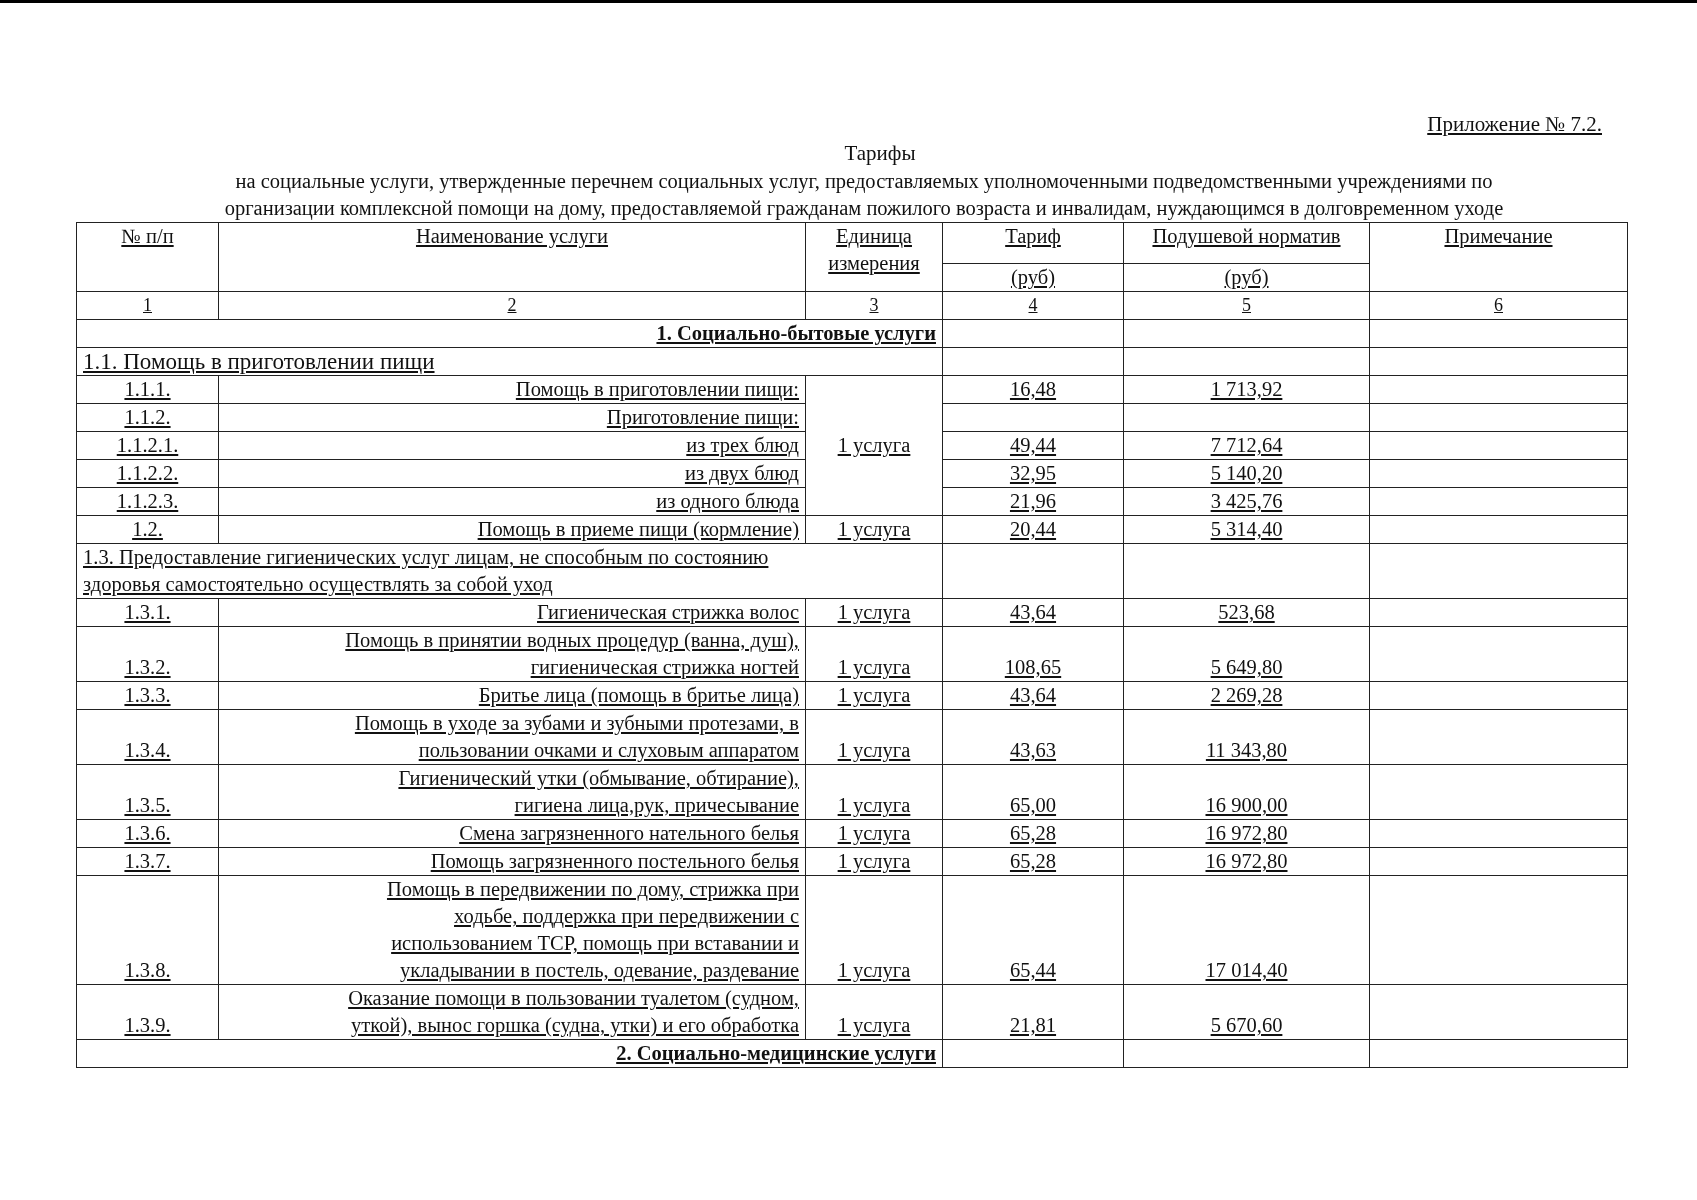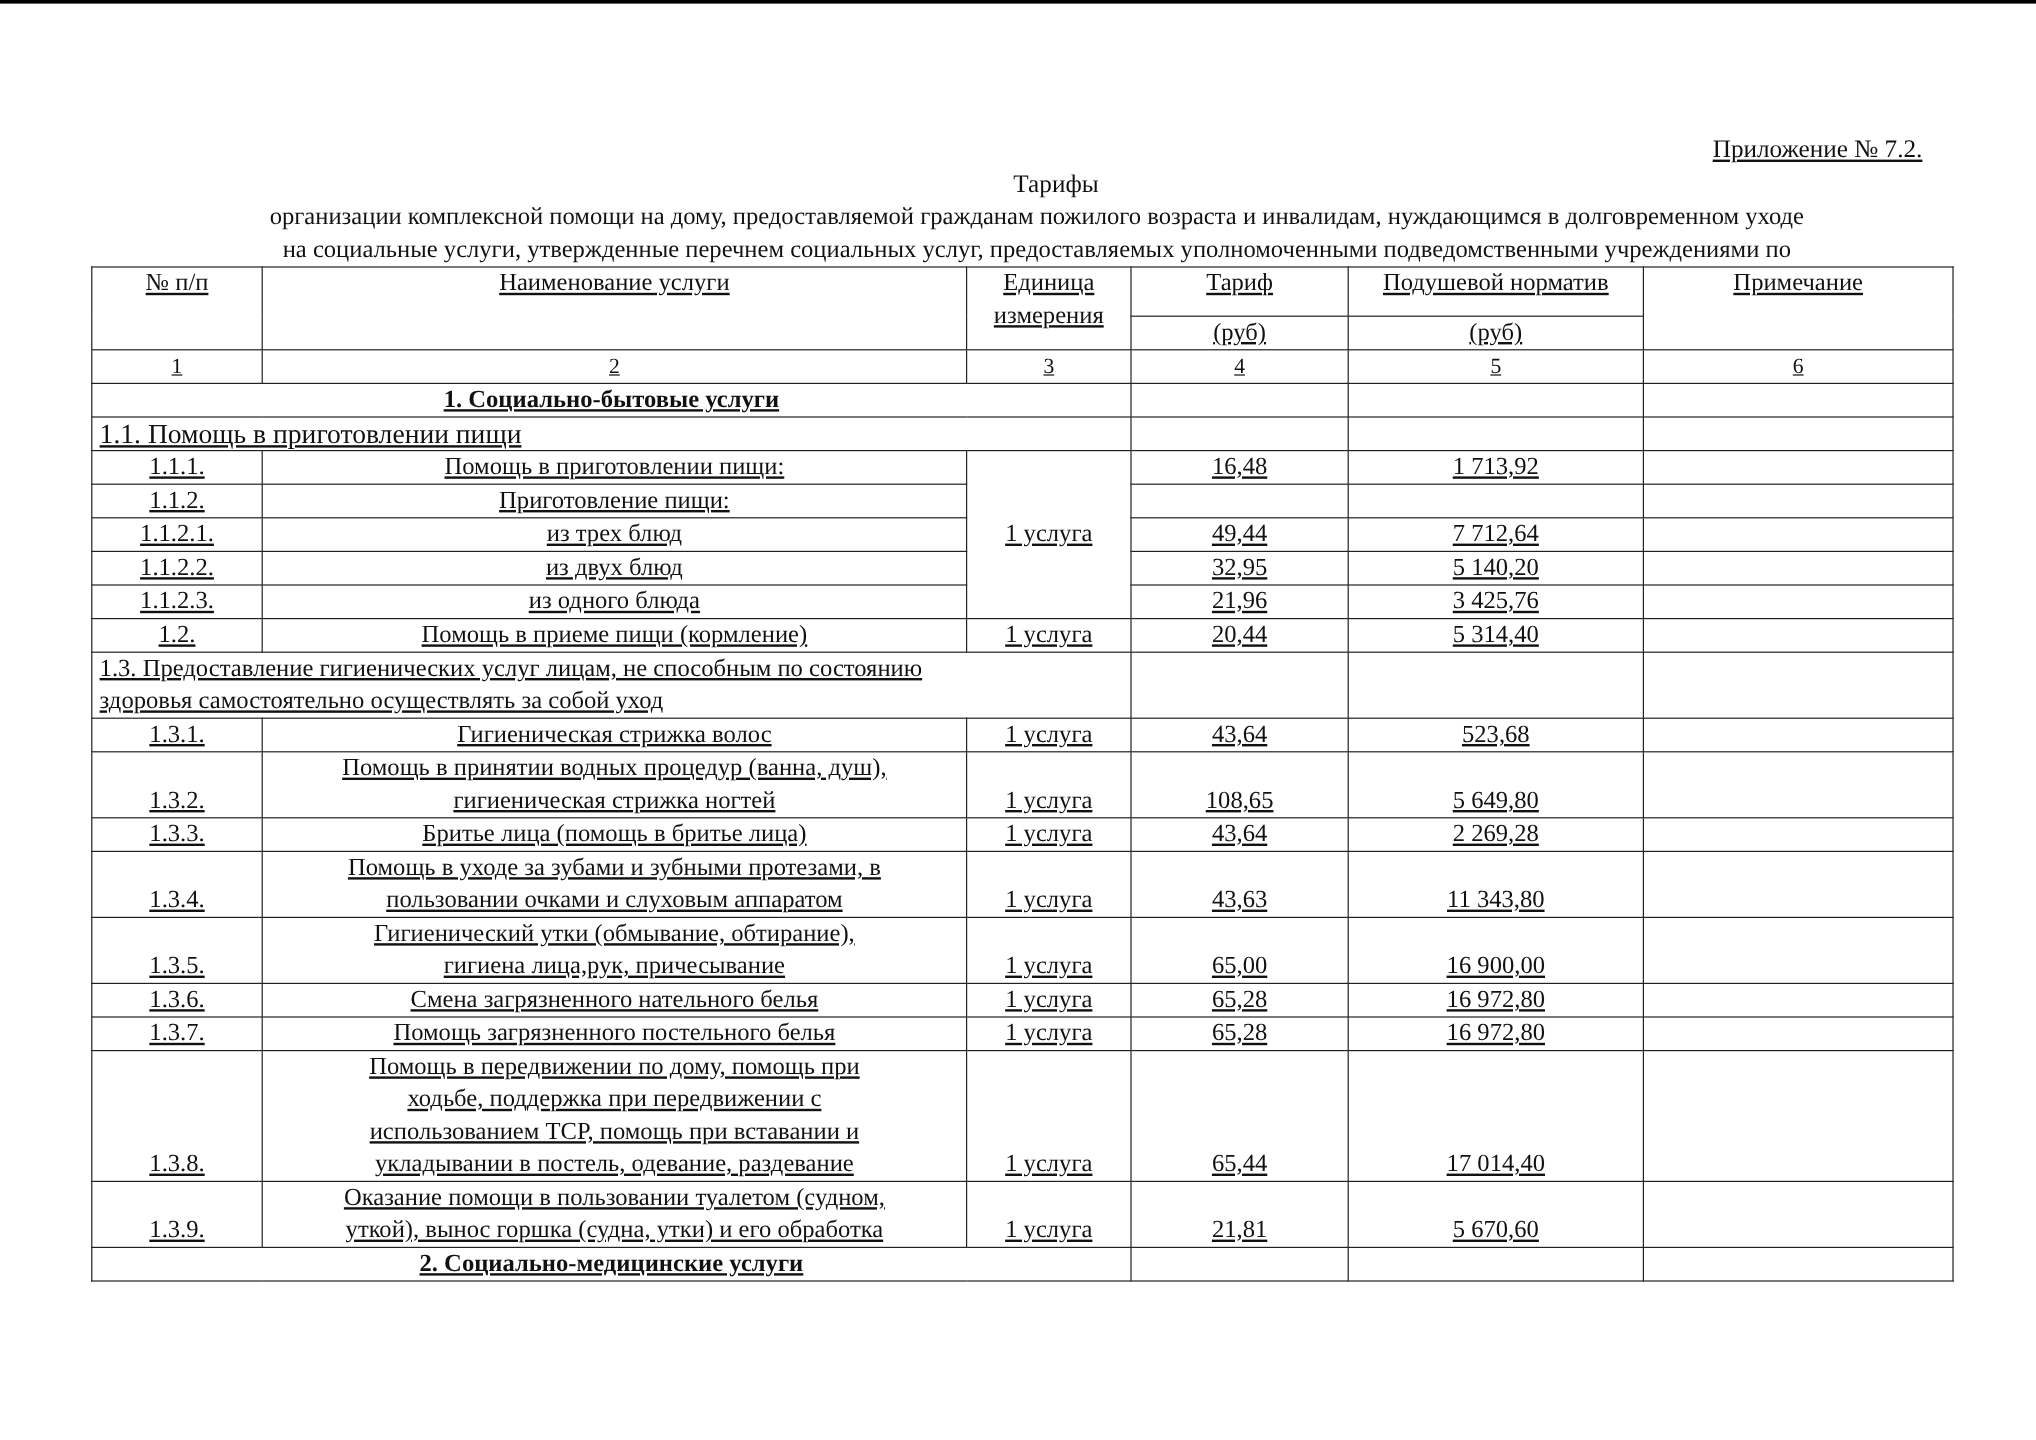--- a/index.html
+++ b/index.html
@@ -24,39 +24,39 @@
   table.tariffs {
     position: absolute; left: 76px; top: 222px; width: 1551px;
     border-collapse: collapse; table-layout: fixed; font-size: 20.5px; text-decoration: underline;
   }
   table.tariffs td, table.tariffs th {
     border: 1.5px solid #222; padding: 0 6px; font-weight: normal; vertical-align: bottom;
     line-height: 27px;
   }
   table.tariffs th { vertical-align: top; text-align: center; }
   .c { text-align: center; }
-  .l { text-align: center; }
+  .l { text-align: right; }
   .colnum td { height: 22px; line-height: 20px; font-size: 18px; text-align: center; }
   .section td.title { font-weight: bold; }
   .subsection td.title { text-align: left; }
   .vmid { vertical-align: middle !important; }
   tr.r1 td { height: 27px; }
   .hdr-top th { height: 40px; }
   .hdr-bot th { height: 25px; vertical-align: bottom; line-height: 24px; }
 </style>
 </head>
 <body>
 
 <div class="scan-edge"></div>
 
 <div class="appendix">Приложение № 7.2.</div>
 <div class="doc-title">Тарифы</div>
 <div class="subtitle">
+  <div>на социальные услуги, утвержденные перечнем социальных услуг, предоставляемых уполномоченными подведомственными учреждениями по</div>
   <div>организации комплексной помощи на дому, предоставляемой гражданам пожилого возраста и инвалидам, нуждающимся в долговременном уходе</div>
-  <div>на социальные услуги, утвержденные перечнем социальных услуг, предоставляемых уполномоченными подведомственными учреждениями по</div>
 </div>
 
 <table class="tariffs">
   <colgroup>
     <col style="width:142px">
     <col style="width:587px">
     <col style="width:137px">
     <col style="width:181px">
     <col style="width:246px">
     <col style="width:258px">
@@ -225,21 +225,21 @@
           <div>Помощь загрязненного постельного белья</div>
         </td>
         <td class="c">1 услуга</td>
         <td class="c">65,28</td>
         <td class="c">16 972,80</td>
         <td></td>
       </tr>
       <tr>
         <td class="c">1.3.8.</td>
         <td class="l">
-          <div>Помощь в передвижении по дому, помощь при</div>
+          <div>Помощь в передвижении по дому, стрижка при</div>
           <div>ходьбе, поддержка при передвижении с</div>
           <div>использованием ТСР, помощь при вставании и</div>
           <div>укладывании в постель, одевание, раздевание</div>
         </td>
         <td class="c">1 услуга</td>
         <td class="c">65,44</td>
         <td class="c">17 014,40</td>
         <td></td>
       </tr>
       <tr>

